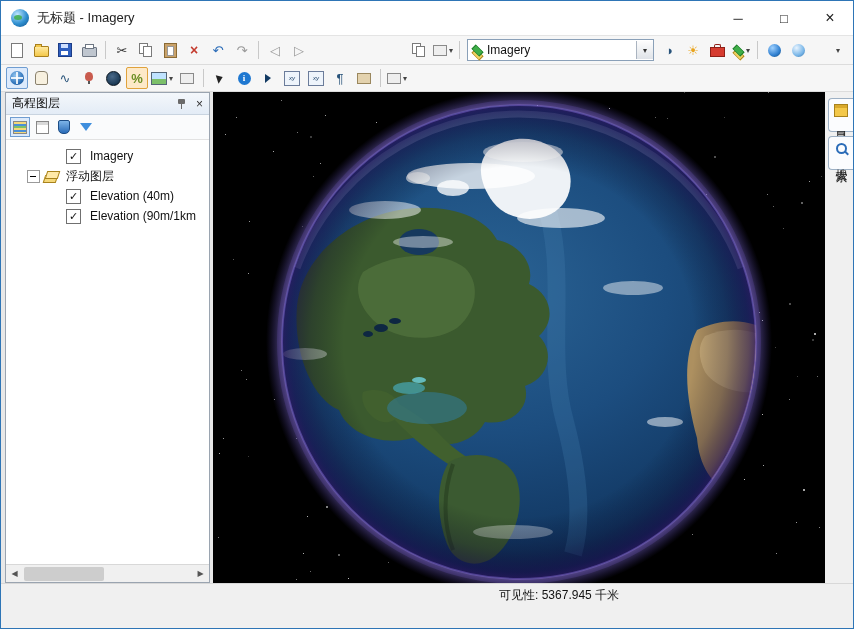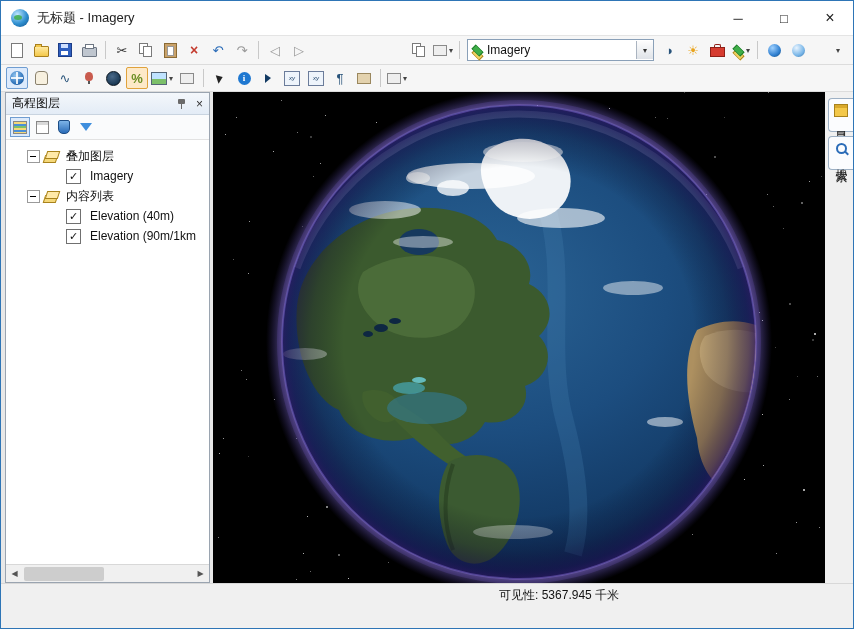--- a/index.html
+++ b/index.html
@@ -285,33 +285,28 @@
             <i class="ic lsrc"></i>
           </span>
         <span class="ticon">
             <i class="ic shield"></i>
           </span>
         <span class="ticon">
             <i class="ic funnel"></i>
           </span>
       </div>
       <div class="tree">
-        <div class="trow lvl1">
-          <span class="exp"></span>
-          <span class="lyr"></span>
-          <span class="tlabel">叠加图层</span>
-        </div>
         <div class="trow lvl2">
           <span class="cb">✓</span>
           <span class="tlabel">Imagery</span>
         </div>
         <div class="trow lvl1">
           <span class="exp"></span>
           <span class="lyr"></span>
-          <span class="tlabel">内容列表</span>
+          <span class="tlabel">浮动图层</span>
         </div>
         <div class="trow lvl2">
           <span class="cb">✓</span>
           <span class="tlabel">Elevation (40m)</span>
         </div>
         <div class="trow lvl2">
           <span class="cb">✓</span>
           <span class="tlabel">Elevation (90m/1km</span>
         </div>
       </div>

